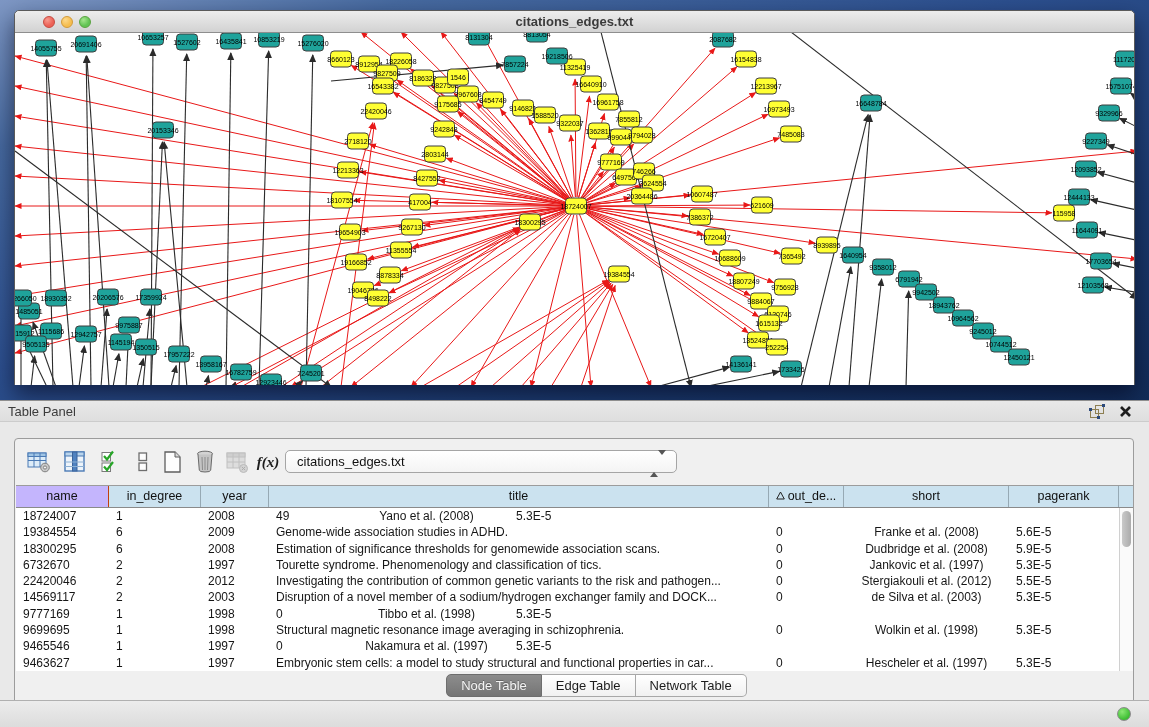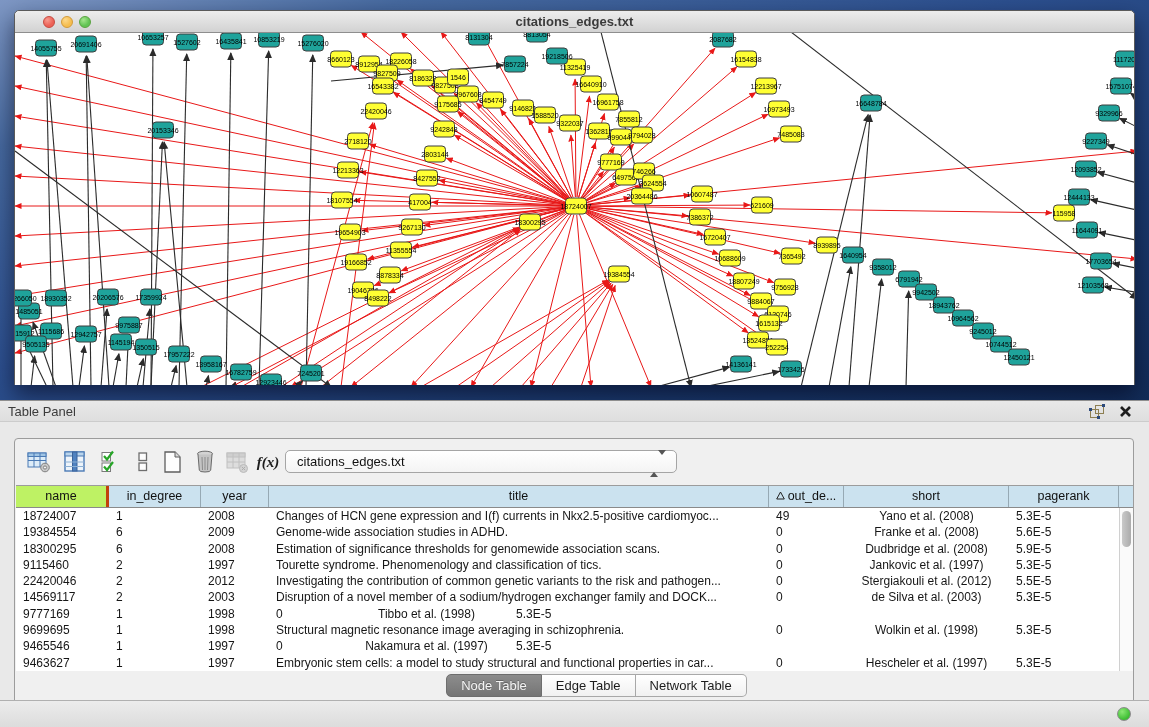--- a/index.html
+++ b/index.html
@@ -50,21 +50,21 @@
   .arr-up { width:0; height:0; border-left:4px solid transparent; border-right:4px solid transparent;
     border-bottom:5px solid #555; margin-bottom:3px; }
   .arr-dn { width:0; height:0; border-left:4px solid transparent; border-right:4px solid transparent;
     border-top:5px solid #555; }
 
   #data-table { position:absolute; left:1px; top:46px; width:1117px; height:186px;
     background:#fff; border-top:1px solid #9c9c9c; overflow:hidden; }
   #thead { display:flex; height:22px; background:#cbe2ef; border-bottom:1px solid #8a8a8a; }
   .th { font-size:12.5px; color:#111; text-align:center; line-height:21px;
     border-right:1px solid #96a9b4; overflow:hidden; white-space:nowrap; }
-  .th.first { background:#bef264; border-right:3px solid #c2410c; }
+  .th.first { background:#c4b5fd; border-right:1px solid #c2410c; }
   .sort-tri { display:inline-block; margin-right:3px; }
   #tbody { position:absolute; left:0; top:22px; right:14px; bottom:0; background:#fff; }
   .tr { display:flex; height:16.3px; }
   .td { font-size:12px; color:#161616; line-height:16px; white-space:nowrap;
     overflow:hidden; padding:0 4px 0 7px; }
   .td.center { text-align:center; padding:0 2px; }
   #vscroll { position:absolute; right:0; top:22px; bottom:0; width:14px;
     background:#fafafa; border-left:1px solid #d0d0d0; }
   #vthumb { position:absolute; left:2px; top:3px; width:9px; height:36px;
     background:linear-gradient(90deg,#c9c9c9,#ababab); border-radius:5px; }
@@ -827,21 +827,20 @@
                 <path d="M4.5 1 L8.3 8 L0.7 8 Z" fill="none" stroke="#222" stroke-width="1"></path>
               </svg>out_de...</div>
             <div class="th" style="width: 165px;">short</div>
             <div class="th" style="width: 110px;">pagerank</div>
           </div>
         <div id="tbody">
             <div class="tr">
               <div class="td" style="width: 93px;">18724007</div>
               <div class="td" style="width: 92px;">1</div>
               <div class="td" style="width: 68px;">2008</div>
-              <div class="td" style="width: 500px;">Changes of HCN gene expression and I(f) currents in Nkx2.5-positive cardiomyoc...</div>
               <div class="td" style="width: 75px;">49</div>
               <div class="td center" style="width: 165px;">Yano et al. (2008)</div>
               <div class="td" style="width: 110px;">5.3E-5</div>
             </div>
             <div class="tr">
               <div class="td" style="width: 93px;">19384554</div>
               <div class="td" style="width: 92px;">6</div>
               <div class="td" style="width: 68px;">2009</div>
               <div class="td" style="width: 500px;">Genome-wide association studies in ADHD.</div>
               <div class="td" style="width: 75px;">0</div>
@@ -851,21 +850,21 @@
             <div class="tr">
               <div class="td" style="width: 93px;">18300295</div>
               <div class="td" style="width: 92px;">6</div>
               <div class="td" style="width: 68px;">2008</div>
               <div class="td" style="width: 500px;">Estimation of significance thresholds for genomewide association scans.</div>
               <div class="td" style="width: 75px;">0</div>
               <div class="td center" style="width: 165px;">Dudbridge et al. (2008)</div>
               <div class="td" style="width: 110px;">5.9E-5</div>
             </div>
             <div class="tr">
-              <div class="td" style="width: 93px;">9115460</div>
+              <div class="td" style="width: 93px;">6732670</div>
               <div class="td" style="width: 92px;">2</div>
               <div class="td" style="width: 68px;">1997</div>
               <div class="td" style="width: 500px;">Tourette syndrome. Phenomenology and classification of tics.</div>
               <div class="td" style="width: 75px;">0</div>
               <div class="td center" style="width: 165px;">Jankovic et al. (1997)</div>
               <div class="td" style="width: 110px;">5.3E-5</div>
             </div>
             <div class="tr">
               <div class="td" style="width: 93px;">22420046</div>
               <div class="td" style="width: 92px;">2</div>

